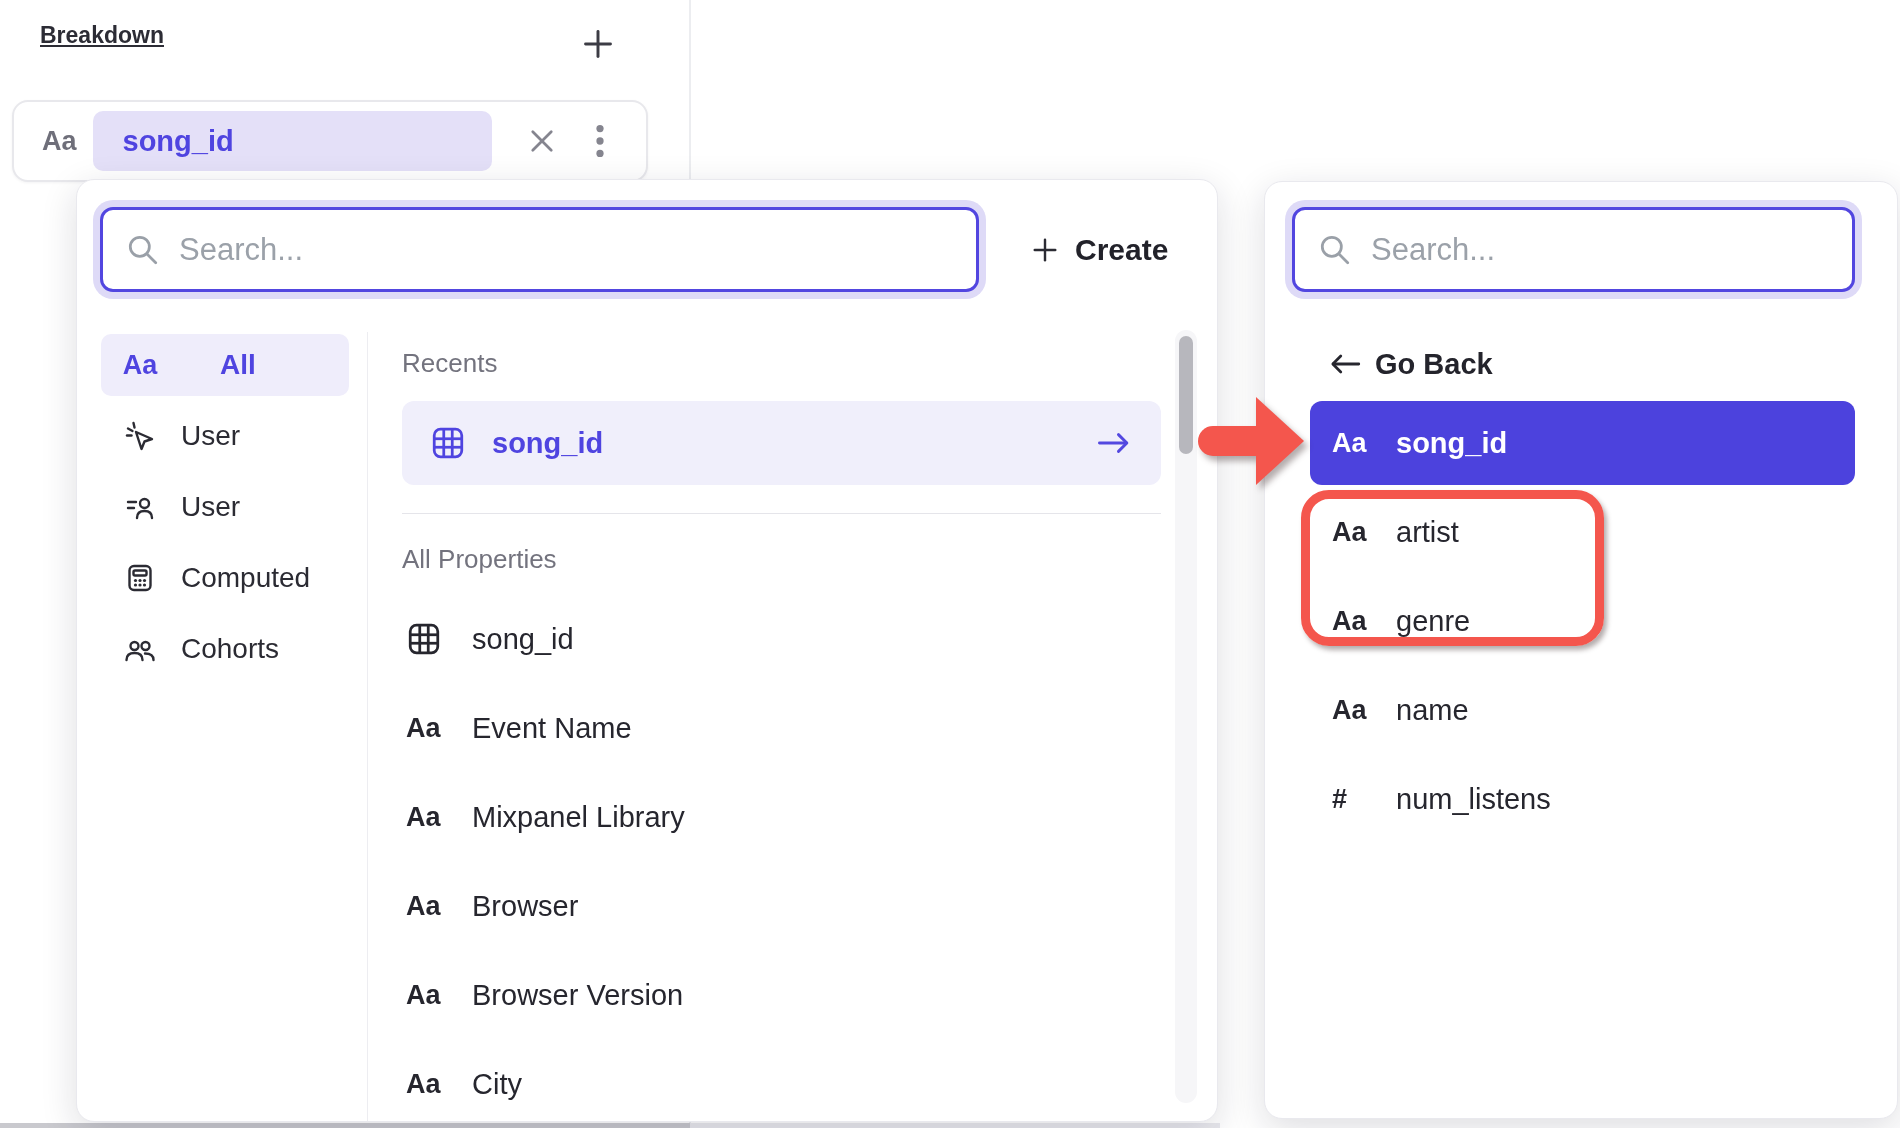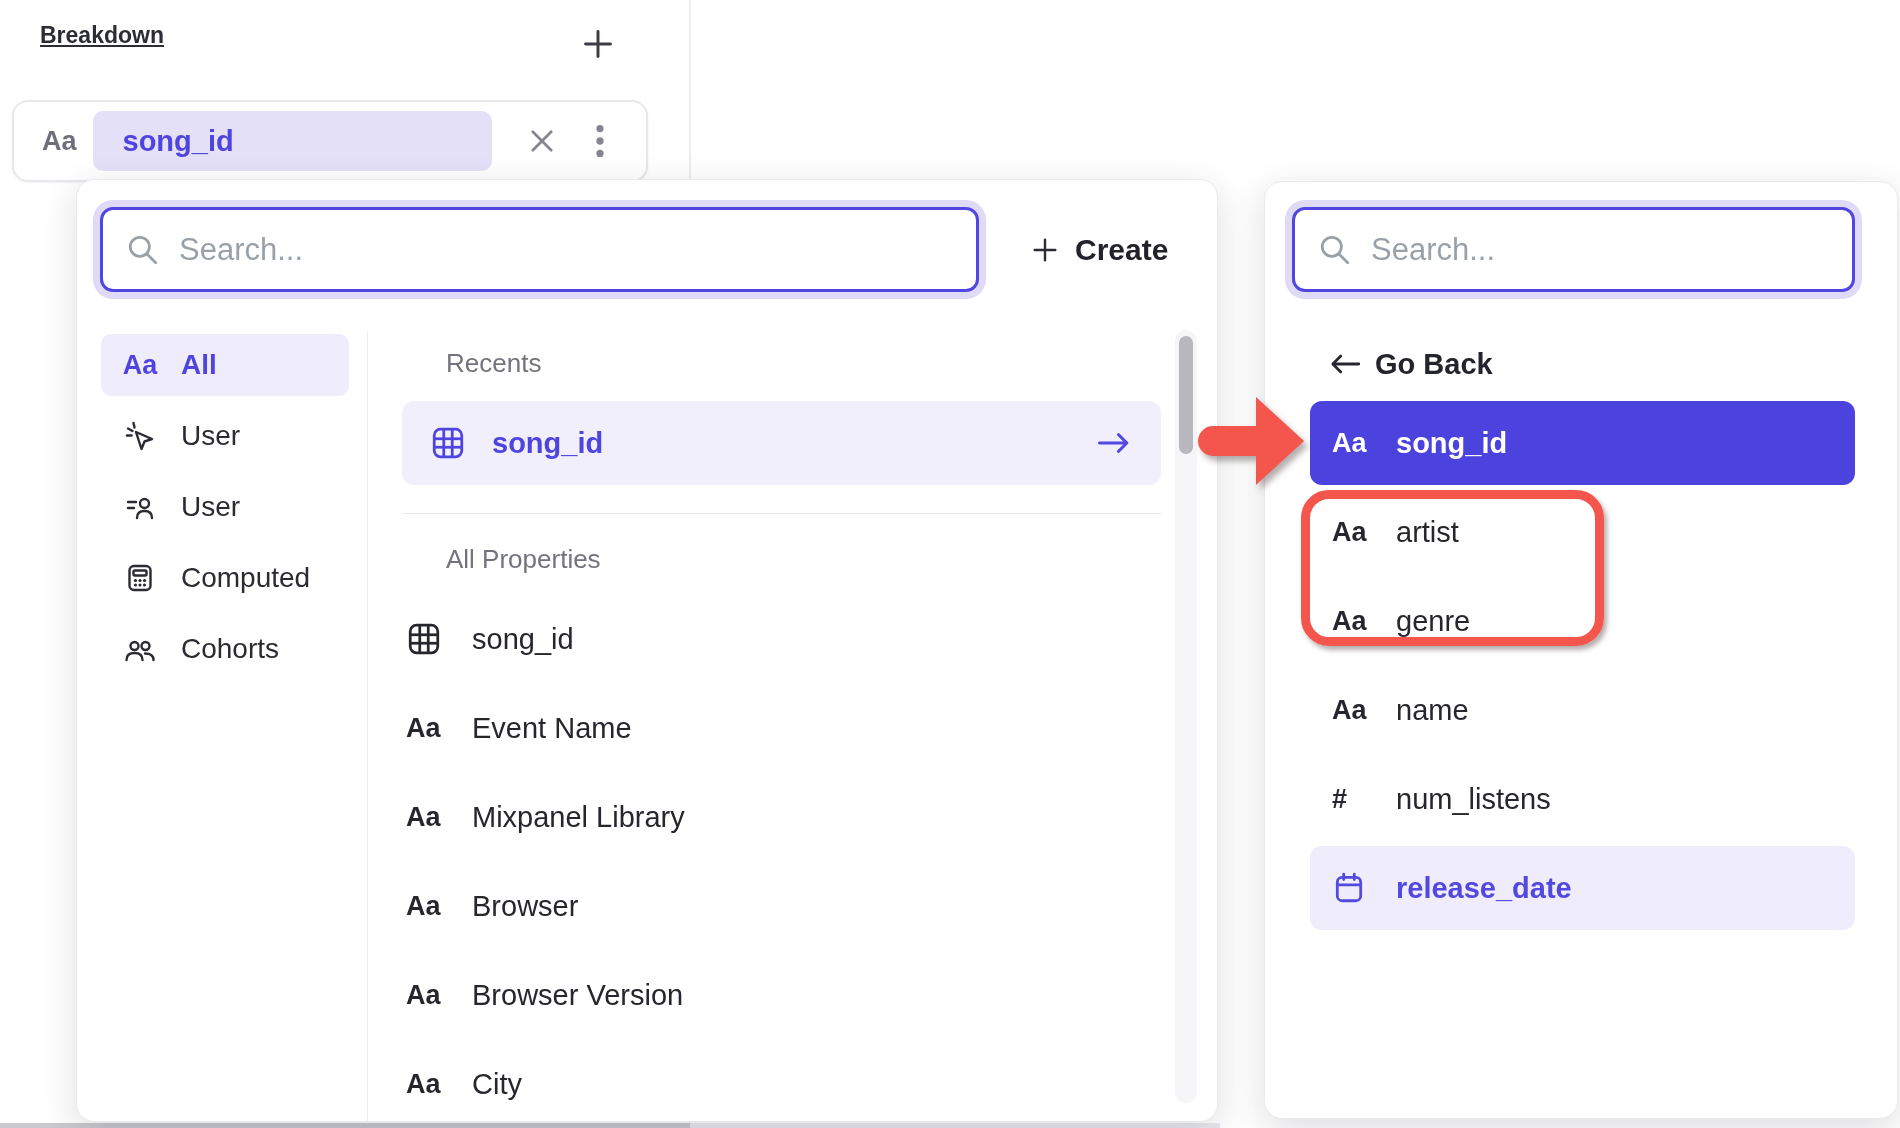--- a/index.html
+++ b/index.html
@@ -64,28 +64,28 @@
   .lp-body { position:absolute; left:0; top:152px; right:0; bottom:0; display:flex; }
   .cat-col { width:290px; padding:2px 18px 0 24px; }
   .v-divider { width:1px; background:#ededf1; }
   .cat-item {
     height:62px; margin-bottom:9px; display:flex; align-items:center; gap:20px;
     border-radius:10px; padding:0 14px 0 18px; cursor:pointer;
   }
   .cat-item .ic { width:42px; display:flex; justify-content:center; align-items:center; }
   .cat-item .lbl { font-size:28px; font-weight:500; color:#2b2b33; }
   .cat-item.selected { background:#efedfb; }
-  .cat-item.selected .lbl { color:#4f44e0; font-weight:600; }
+  .cat-item.selected .lbl { color:#4f44e0; font-weight:600;margin-left:39px; }
   .aa-glyph { font-size:27px; font-weight:700; color:#26262e; }
   .aa-glyph.purple { color:#4f44e0; }
   .aa-glyph.gray { color:#6f6f7a; }
   .aa-glyph.white { color:#ffffff; }
 
   .list-col { flex:1; padding:16px 56px 0 34px; position:relative; }
-  .sec-label { font-size:26px; font-weight:500; color:#73737e;margin-left:44px; }
+  .sec-label { font-size:26px; font-weight:500; color:#73737e; }
   .recents-row {
     margin-top:22px; height:84px; background:#f0effb; border-radius:12px;
     display:flex; align-items:center; padding:0 28px; cursor:pointer;
   }
   .recents-row .lbl { margin-left:26px; font-size:29px; font-weight:600; color:#4f44e0; }
   .recents-row .go { margin-left:auto; display:flex; }
   .h-divider { height:1px; background:#e5e5ea; margin:28px 0 0 0; }
   .sec-label.second { margin-top:30px; }
   .prop-list { margin-top:22px; }
   .prop-row { height:84px; margin-bottom:5px; display:flex; align-items:center; padding-left:4px; cursor:pointer; }
@@ -350,31 +350,20 @@
         <span class="lbl">genre</span>
       </div>
       <div class="rp-row">
         <span class="ic aa-glyph">Aa</span>
         <span class="lbl">name</span>
       </div>
       <div class="rp-row">
         <span class="ic aa-glyph">#</span>
         <span class="lbl">num_listens</span>
       </div>
-      <div class="rp-row hovered">
-        <span class="ic">
-          <svg width="34" height="34" viewBox="0 0 32 32" fill="none" stroke="#5348e0" stroke-width="2.6" stroke-linecap="round">
-              <rect x="5" y="6" width="22" height="22" rx="4.5"></rect>
-              <line x1="5" y1="13" x2="27" y2="13"></line>
-              <line x1="11" y1="3" x2="11" y2="8"></line>
-              <line x1="21" y1="3" x2="21" y2="8"></line>
-            </svg>
-        </span>
-        <span class="lbl">release_date</span>
-      </div>
     </div>
   </div>
 
   <div class="ann-arrow">
     <div class="tail"></div>
     <div class="head"></div>
   </div>
   <div class="ann-outline"></div>
 
 </div>

